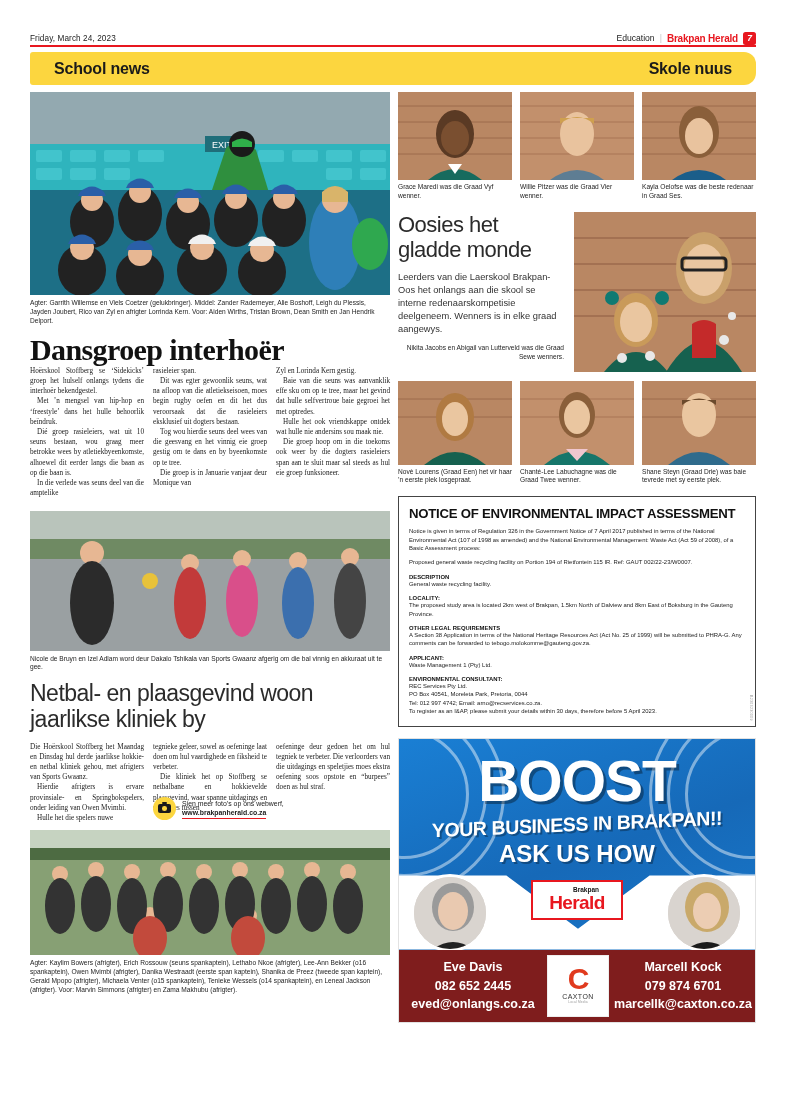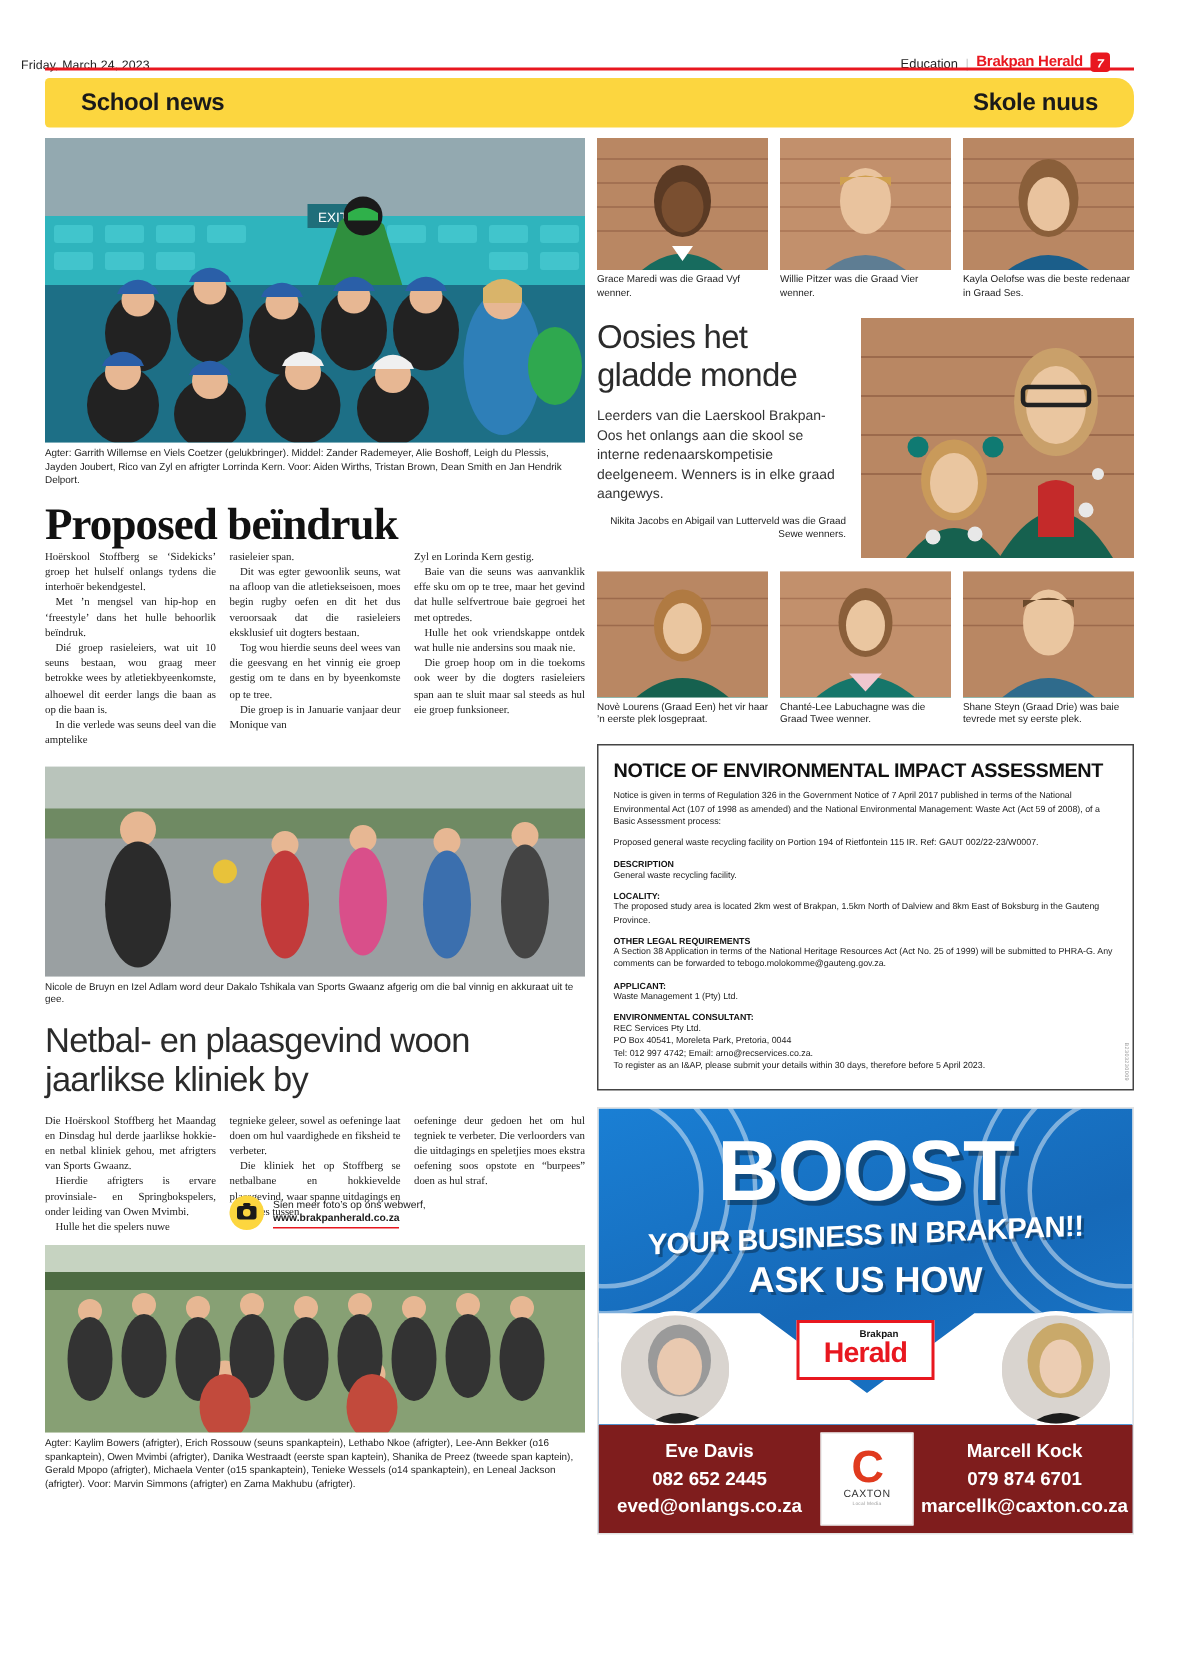--- a/index.html
+++ b/index.html
@@ -6,22 +6,22 @@
   html, body {
     width: 786px; height: 1113px;
     background: #ffffff;
     font-family: "Liberation Sans", sans-serif;
     overflow: hidden;
   }
   .page { position: relative; width: 786px; height: 1113px; background:#fff; }
 
   
   .masthead {
-    position:absolute; left:14px; top:28px; width:726px; height:20px;
-    display:flex; align-items:flex-end; justify-content:space-between;
+    position:absolute; left:30px; top:28px; width:726px; height:20px;
+    display:flex; align-items:center; justify-content:space-between;
   }
   .masthead-date { font-size:8.2px; color:#222; letter-spacing:.1px; }
   .masthead-right { display:flex; align-items:center; gap:5px; font-size:8.6px; }
   .mh-section { color:#222; }
   .mh-sep { color:#c8c8c8; }
   .mh-brand { color:#e8171f; font-weight:bold; font-size:10px; letter-spacing:-.2px; }
   .mh-pageno {
     background:#e8171f; color:#fff; font-weight:bold; font-size:8.5px;
     width:13px; height:13px; border-radius:2.5px;
     display:flex; align-items:center; justify-content:center;
@@ -278,21 +278,21 @@
             <path d="M220 150 q12 -11 24 0 l2 4 -28 0z"></path>
         </g>
         <ellipse cx="305" cy="150" rx="26" ry="48" fill="#2e7fb8"></ellipse>
         <circle cx="305" cy="108" r="13" fill="#e7b793"></circle>
         <path d="M292 100 q13 -12 26 0 l0 10 -26 0z" fill="#d9b46a"></path>
         <ellipse cx="340" cy="152" rx="18" ry="26" fill="#2fa84f"></ellipse>
       </svg>
     </div>
     <div class="cap cap-main">Agter: Garrith Willemse en Viels Coetzer (gelukbringer). Middel: Zander Rademeyer, Alie Boshoff, Leigh du Plessis, Jayden Joubert, Rico van Zyl en afrigter Lorrinda Kern. Voor: Aiden Wirths, Tristan Brown, Dean Smith en Jan Hendrik Delport.</div>
 
-    <div class="headline-1">Proposed beïndruk</div>
+    <div class="headline-1">Dansgroep interhoër</div>
 
     <div class="body-3col">
       <div class="bc">
         <p class="first">Hoërskool Stoffberg se ‘Sidekicks’ groep het hulself onlangs tydens die interhoër bekendgestel.</p>
         <p>Met ’n mengsel van hip-hop en ‘freestyle’ dans het hulle behoorlik beïndruk.</p>
         <p>Dié groep rasieleiers, wat uit 10 seuns bestaan, wou graag meer betrokke wees by atletiekbyeenkomste, alhoewel dit eerder langs die baan as op die baan is.</p>
         <p>In die verlede was seuns deel van die amptelike</p>
       </div>
       <div class="bc">
         <p class="first">rasieleier span.</p>

